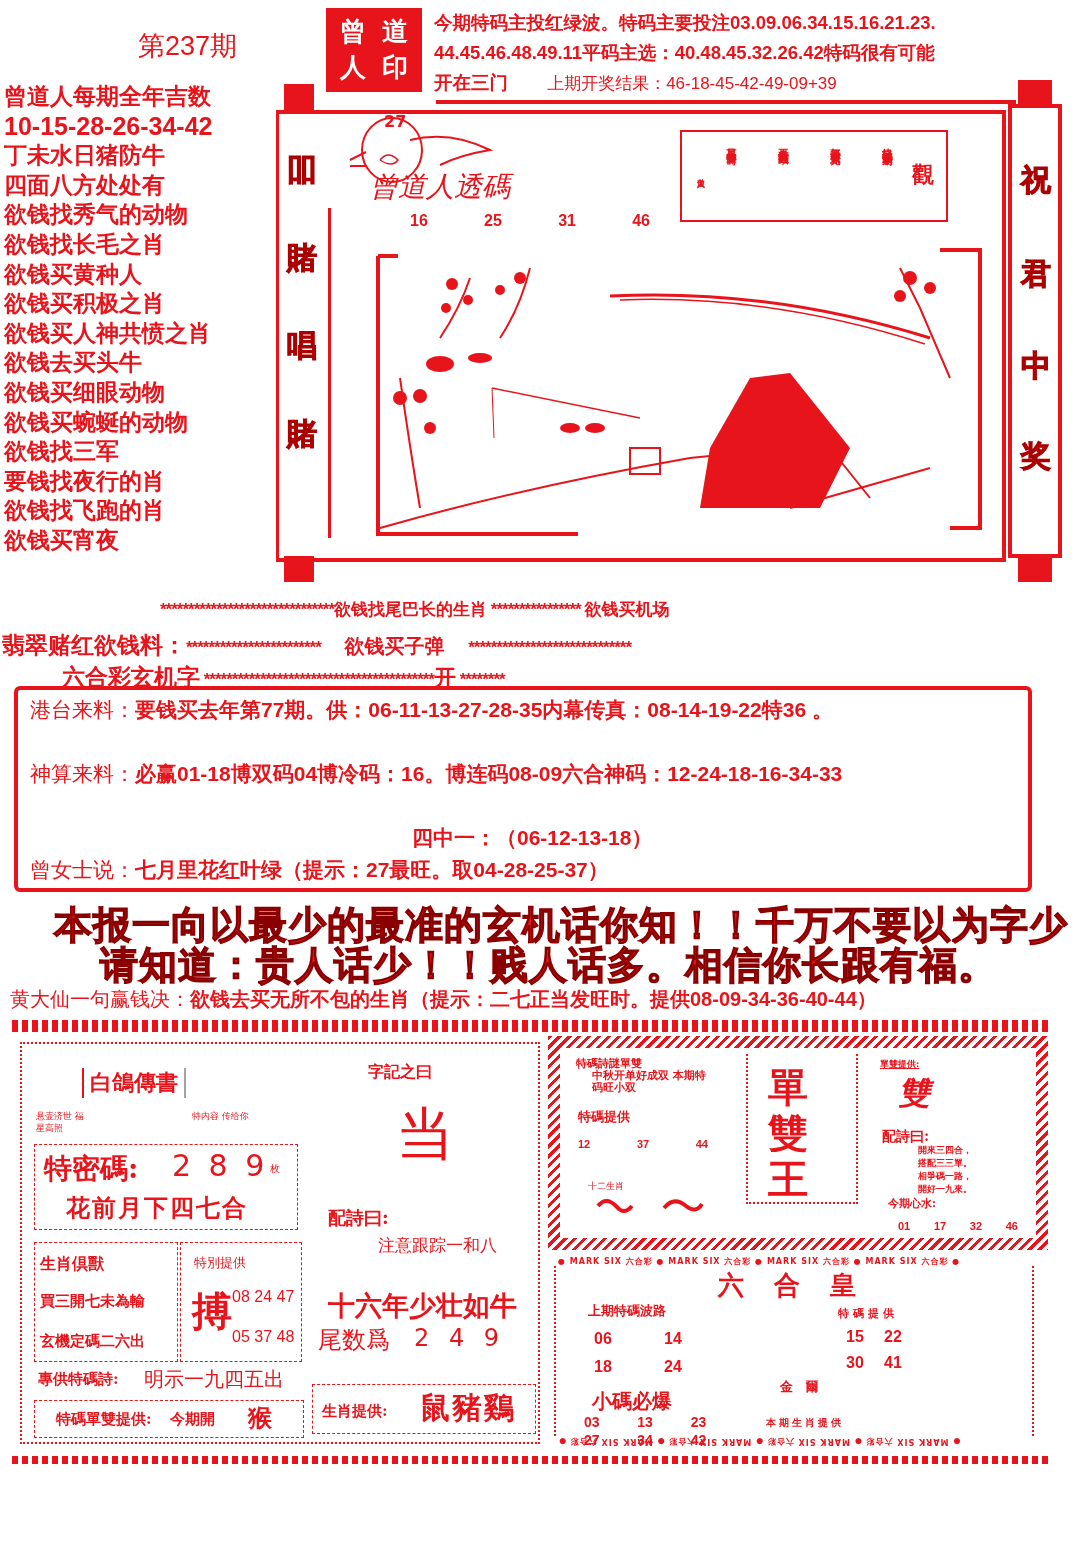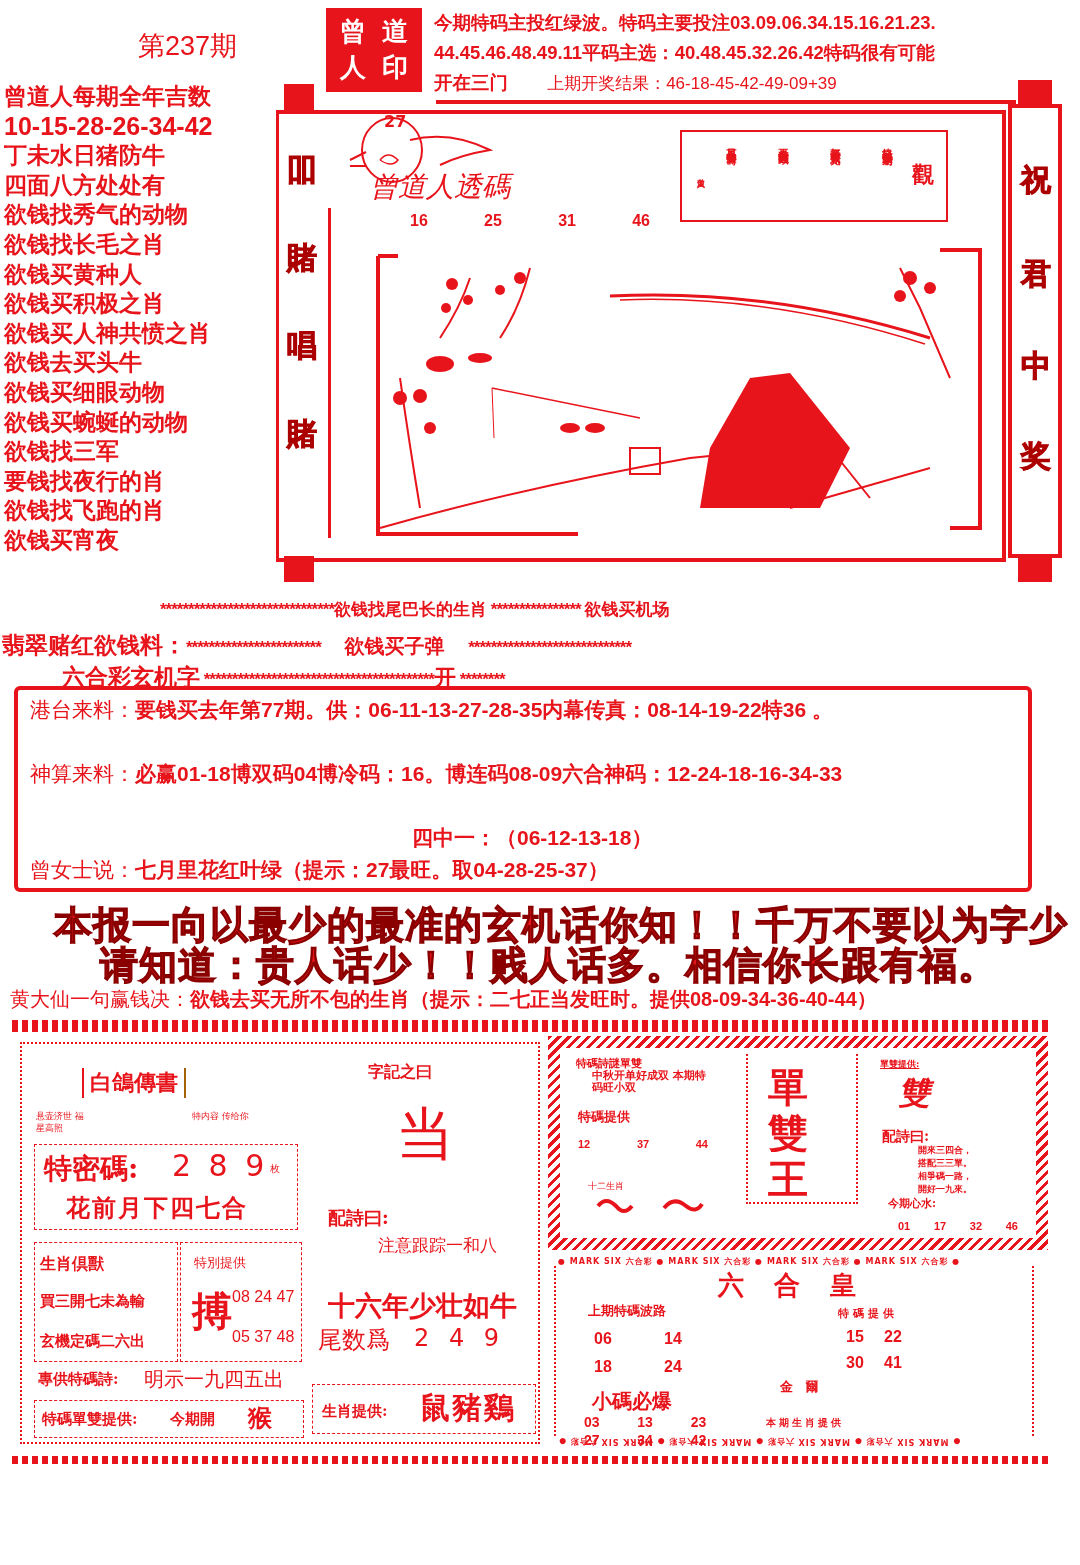--- a/index.html
+++ b/index.html
@@ -221,21 +221,21 @@
 <div class="abs red" id="slogan1" style="left:54px;top:900px;">本报一向以最少的最准的玄机话你知！！千万不要以为字少！！</div>
 <div class="abs red" id="slogan2" style="left:100px;top:940px;">请知道：贵人话少！！贱人话多。相信你长跟有福。</div>
 
 <div class="abs red" id="huang" style="top:986px;">
   <span class="lbl">黄大仙一句赢钱决：</span><span>欲钱去买无所不包的生肖（提示：二七正当发旺时。提供08-09-34-36-40-44）</span>
 </div>
 
 <div class="abs deco-border" style="left:12px;top:1020px;width:1036px;height:12px;"></div>
 
 <div class="abs" id="bl-panel">
-  <div class="abs red bold serif" style="left:60px;top:24px;font-size:22px;padding:0 6px;border-left:2px solid #e8141b;border-right:2px solid #a16207;">白鴿傳書</div>
+  <div class="abs red bold serif" style="left:60px;top:24px;font-size:22px;padding:0 6px;border-left:2px solid #e8141b;border-right:2px solid #a3a3a3;">白鴿傳書</div>
   <div class="abs red serif" style="left:14px;top:66px;width:56px;font-size:9px;line-height:12px;">悬壶济世 福星高照</div>
   <div class="abs red serif" style="left:170px;top:66px;width:60px;font-size:9px;line-height:12px;">特内容 传给你</div>
   <div class="abs red serif bold" style="left:346px;top:18px;font-size:16px;">字記之曰</div>
   <div class="abs red" style="left:374px;top:52px;font-size:58px;">当</div>
 
   <div class="abs dash-border" style="left:12px;top:100px;width:264px;height:86px;border-width:1px;"></div>
   <div class="abs red bold serif" style="left:22px;top:106px;font-size:28px;">特密碼:</div>
   <div class="abs red" style="left:150px;top:104px;font-size:30px;letter-spacing:4px;">2 8 9</div>
   <div class="abs red" style="left:248px;top:118px;font-size:10px;">枚</div>
   <div class="abs red bold serif" style="left:44px;top:148px;font-size:24px;letter-spacing:2px;">花前月下四七合</div>
@@ -255,21 +255,21 @@
   <div class="abs red num" style="left:210px;top:284px;font-size:16px;font-weight:normal;">05 37 48</div>
 
   <div class="abs red bold" style="left:306px;top:244px;font-size:27px;">十六年少壮如牛</div>
   <div class="abs red serif" style="left:296px;top:280px;font-size:24px;">尾数爲</div>
   <div class="abs red" style="left:392px;top:280px;font-size:24px;letter-spacing:6px;">2 4 9</div>
 
   <div class="abs red bold serif" style="left:16px;top:326px;font-size:15px;">專供特碼詩:</div>
   <div class="abs red serif" style="left:122px;top:322px;font-size:20px;">明示一九四五出</div>
 
   <div class="abs dash-border" style="left:12px;top:356px;width:270px;height:38px;border-width:1px;"></div>
-  <div class="abs red bold serif" style="left:20px;top:366px;font-size:15px;">特碼單雙提供:</div>
+  <div class="abs red bold serif" style="left:34px;top:366px;font-size:15px;">特碼單雙提供:</div>
   <div class="abs red bold serif" style="left:148px;top:366px;font-size:15px;">今期開</div>
   <div class="abs red bold serif" style="left:226px;top:358px;font-size:24px;">猴</div>
 
   <div class="abs dash-border" style="left:290px;top:340px;width:224px;height:50px;border-width:1px;"></div>
   <div class="abs red bold serif" style="left:300px;top:358px;font-size:15px;">生肖提供:</div>
   <div class="abs red bold serif" style="left:398px;top:344px;font-size:30px;letter-spacing:2px;">鼠豬鷄</div>
 </div>
 
 <div class="abs hatch" id="br-top">
   <div class="abs" style="left:12px;top:12px;right:12px;bottom:12px;background:#fff;"></div>

